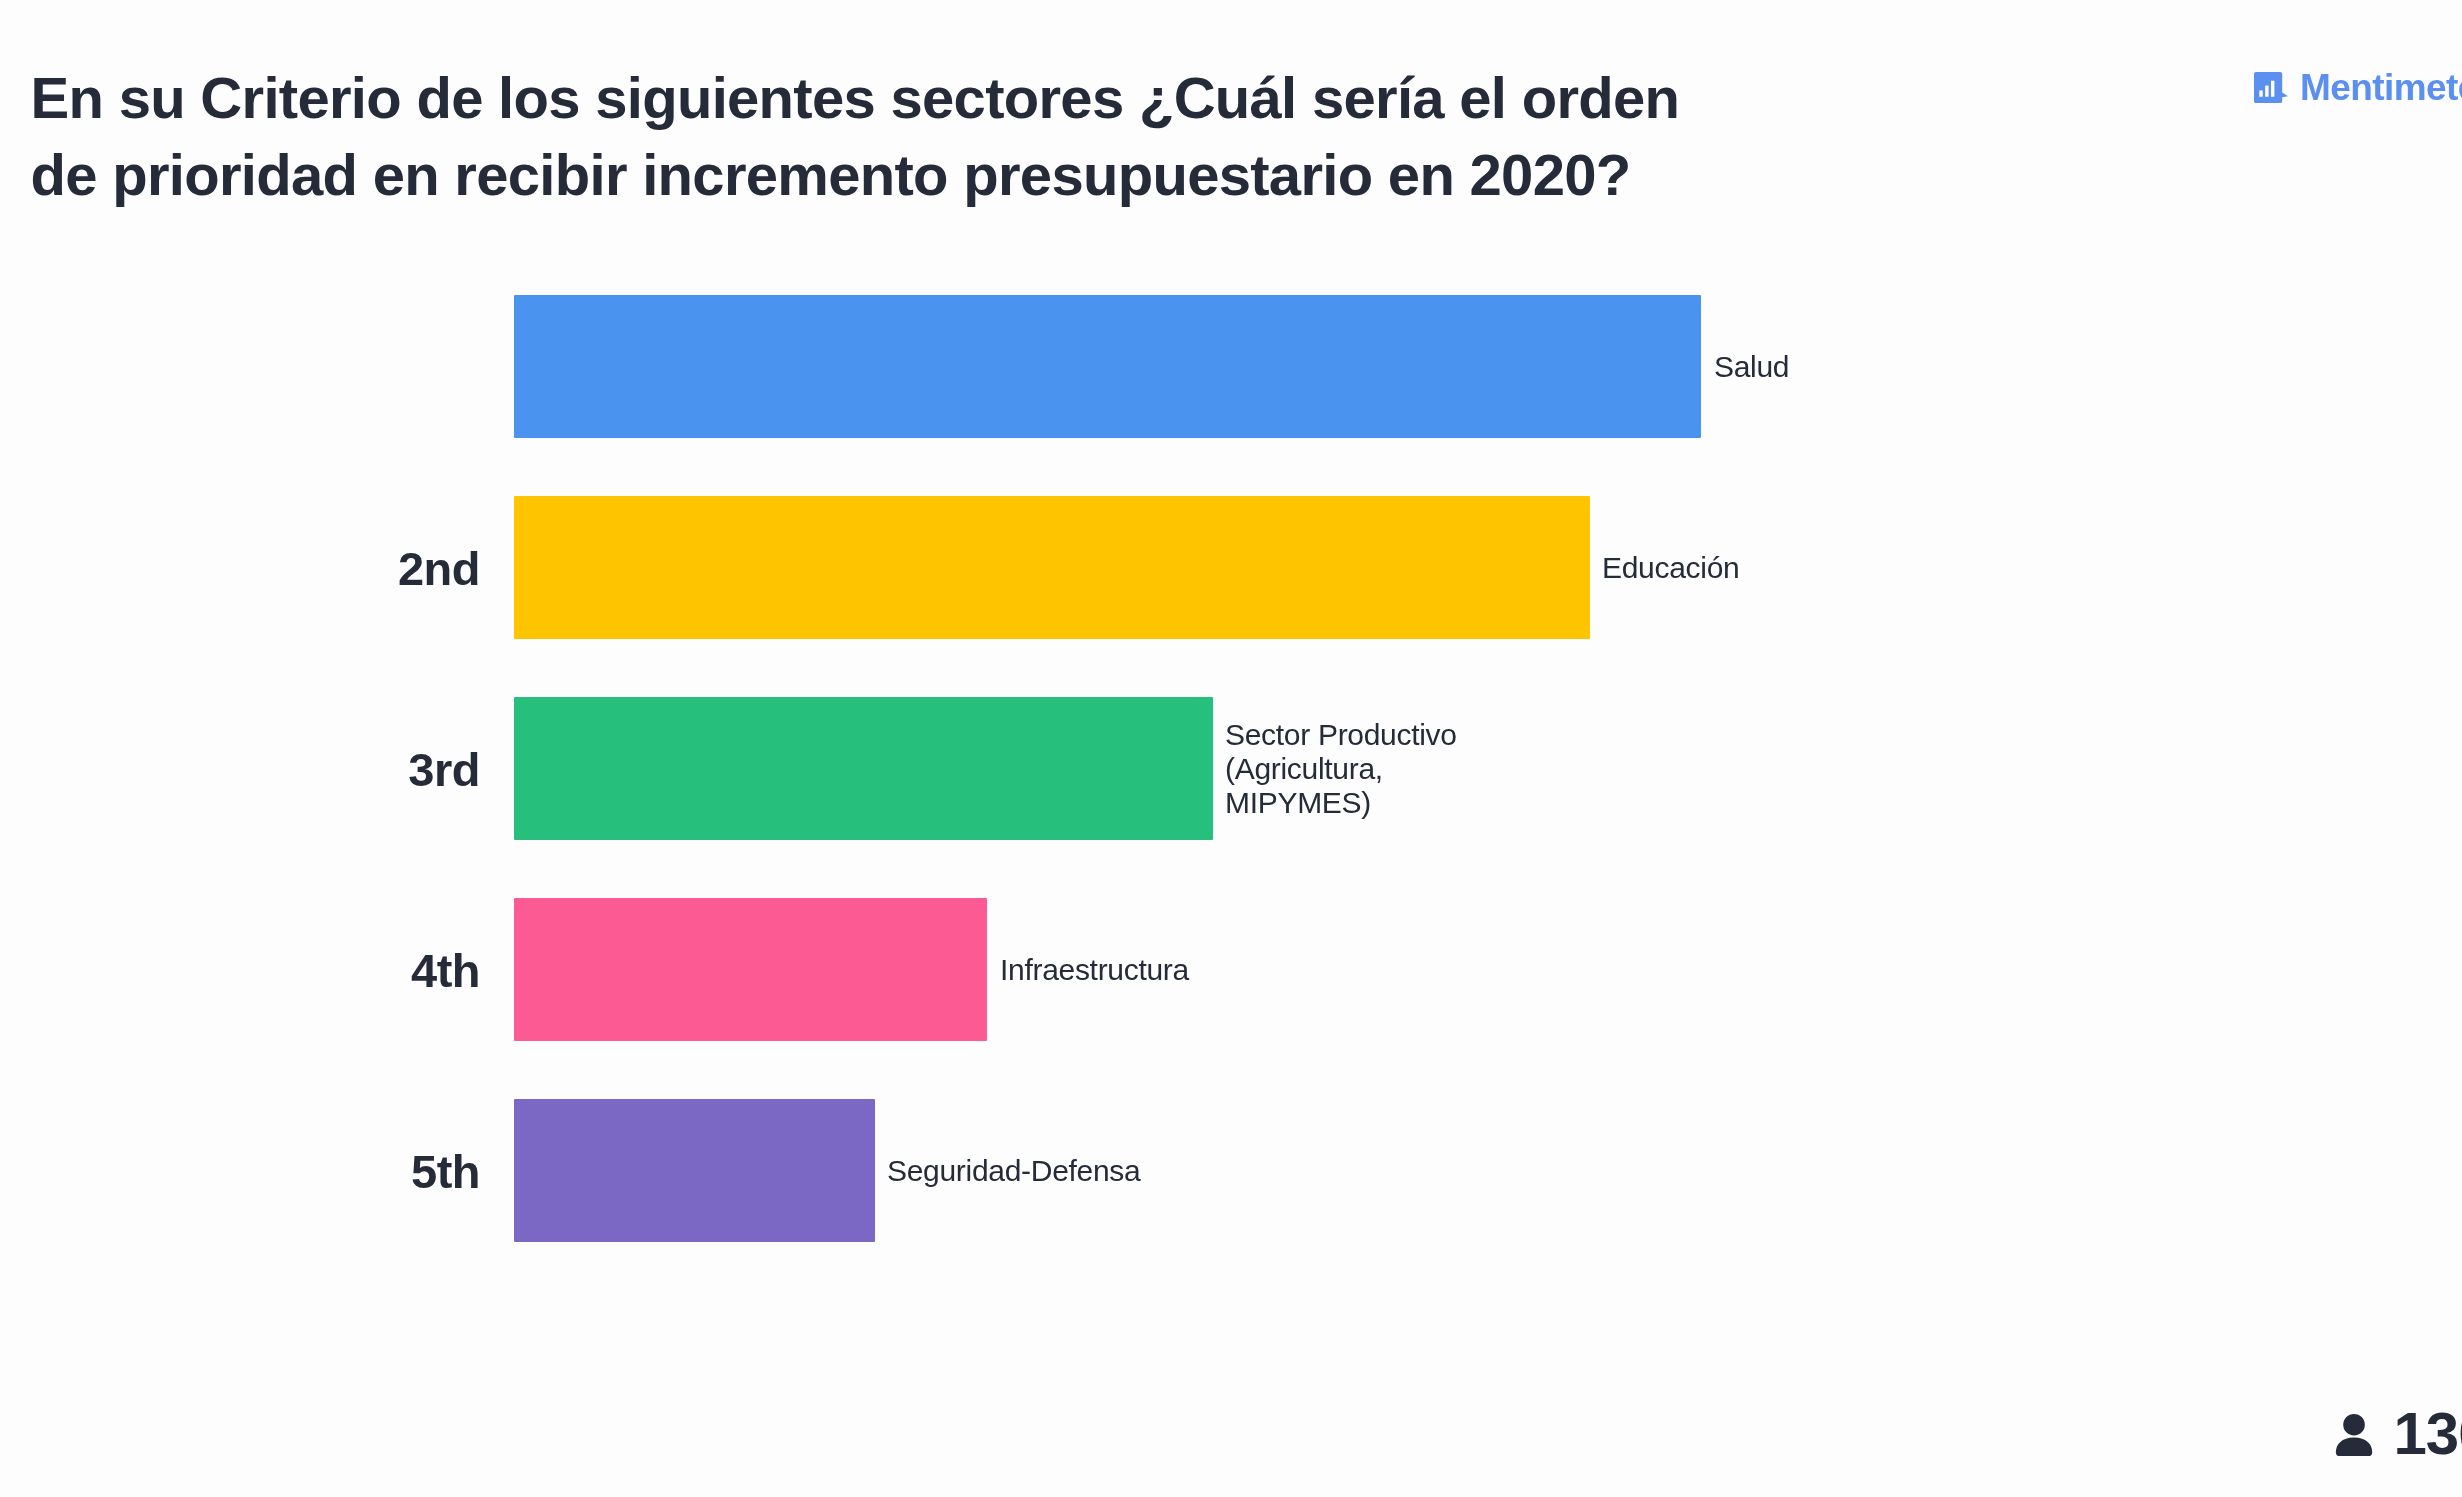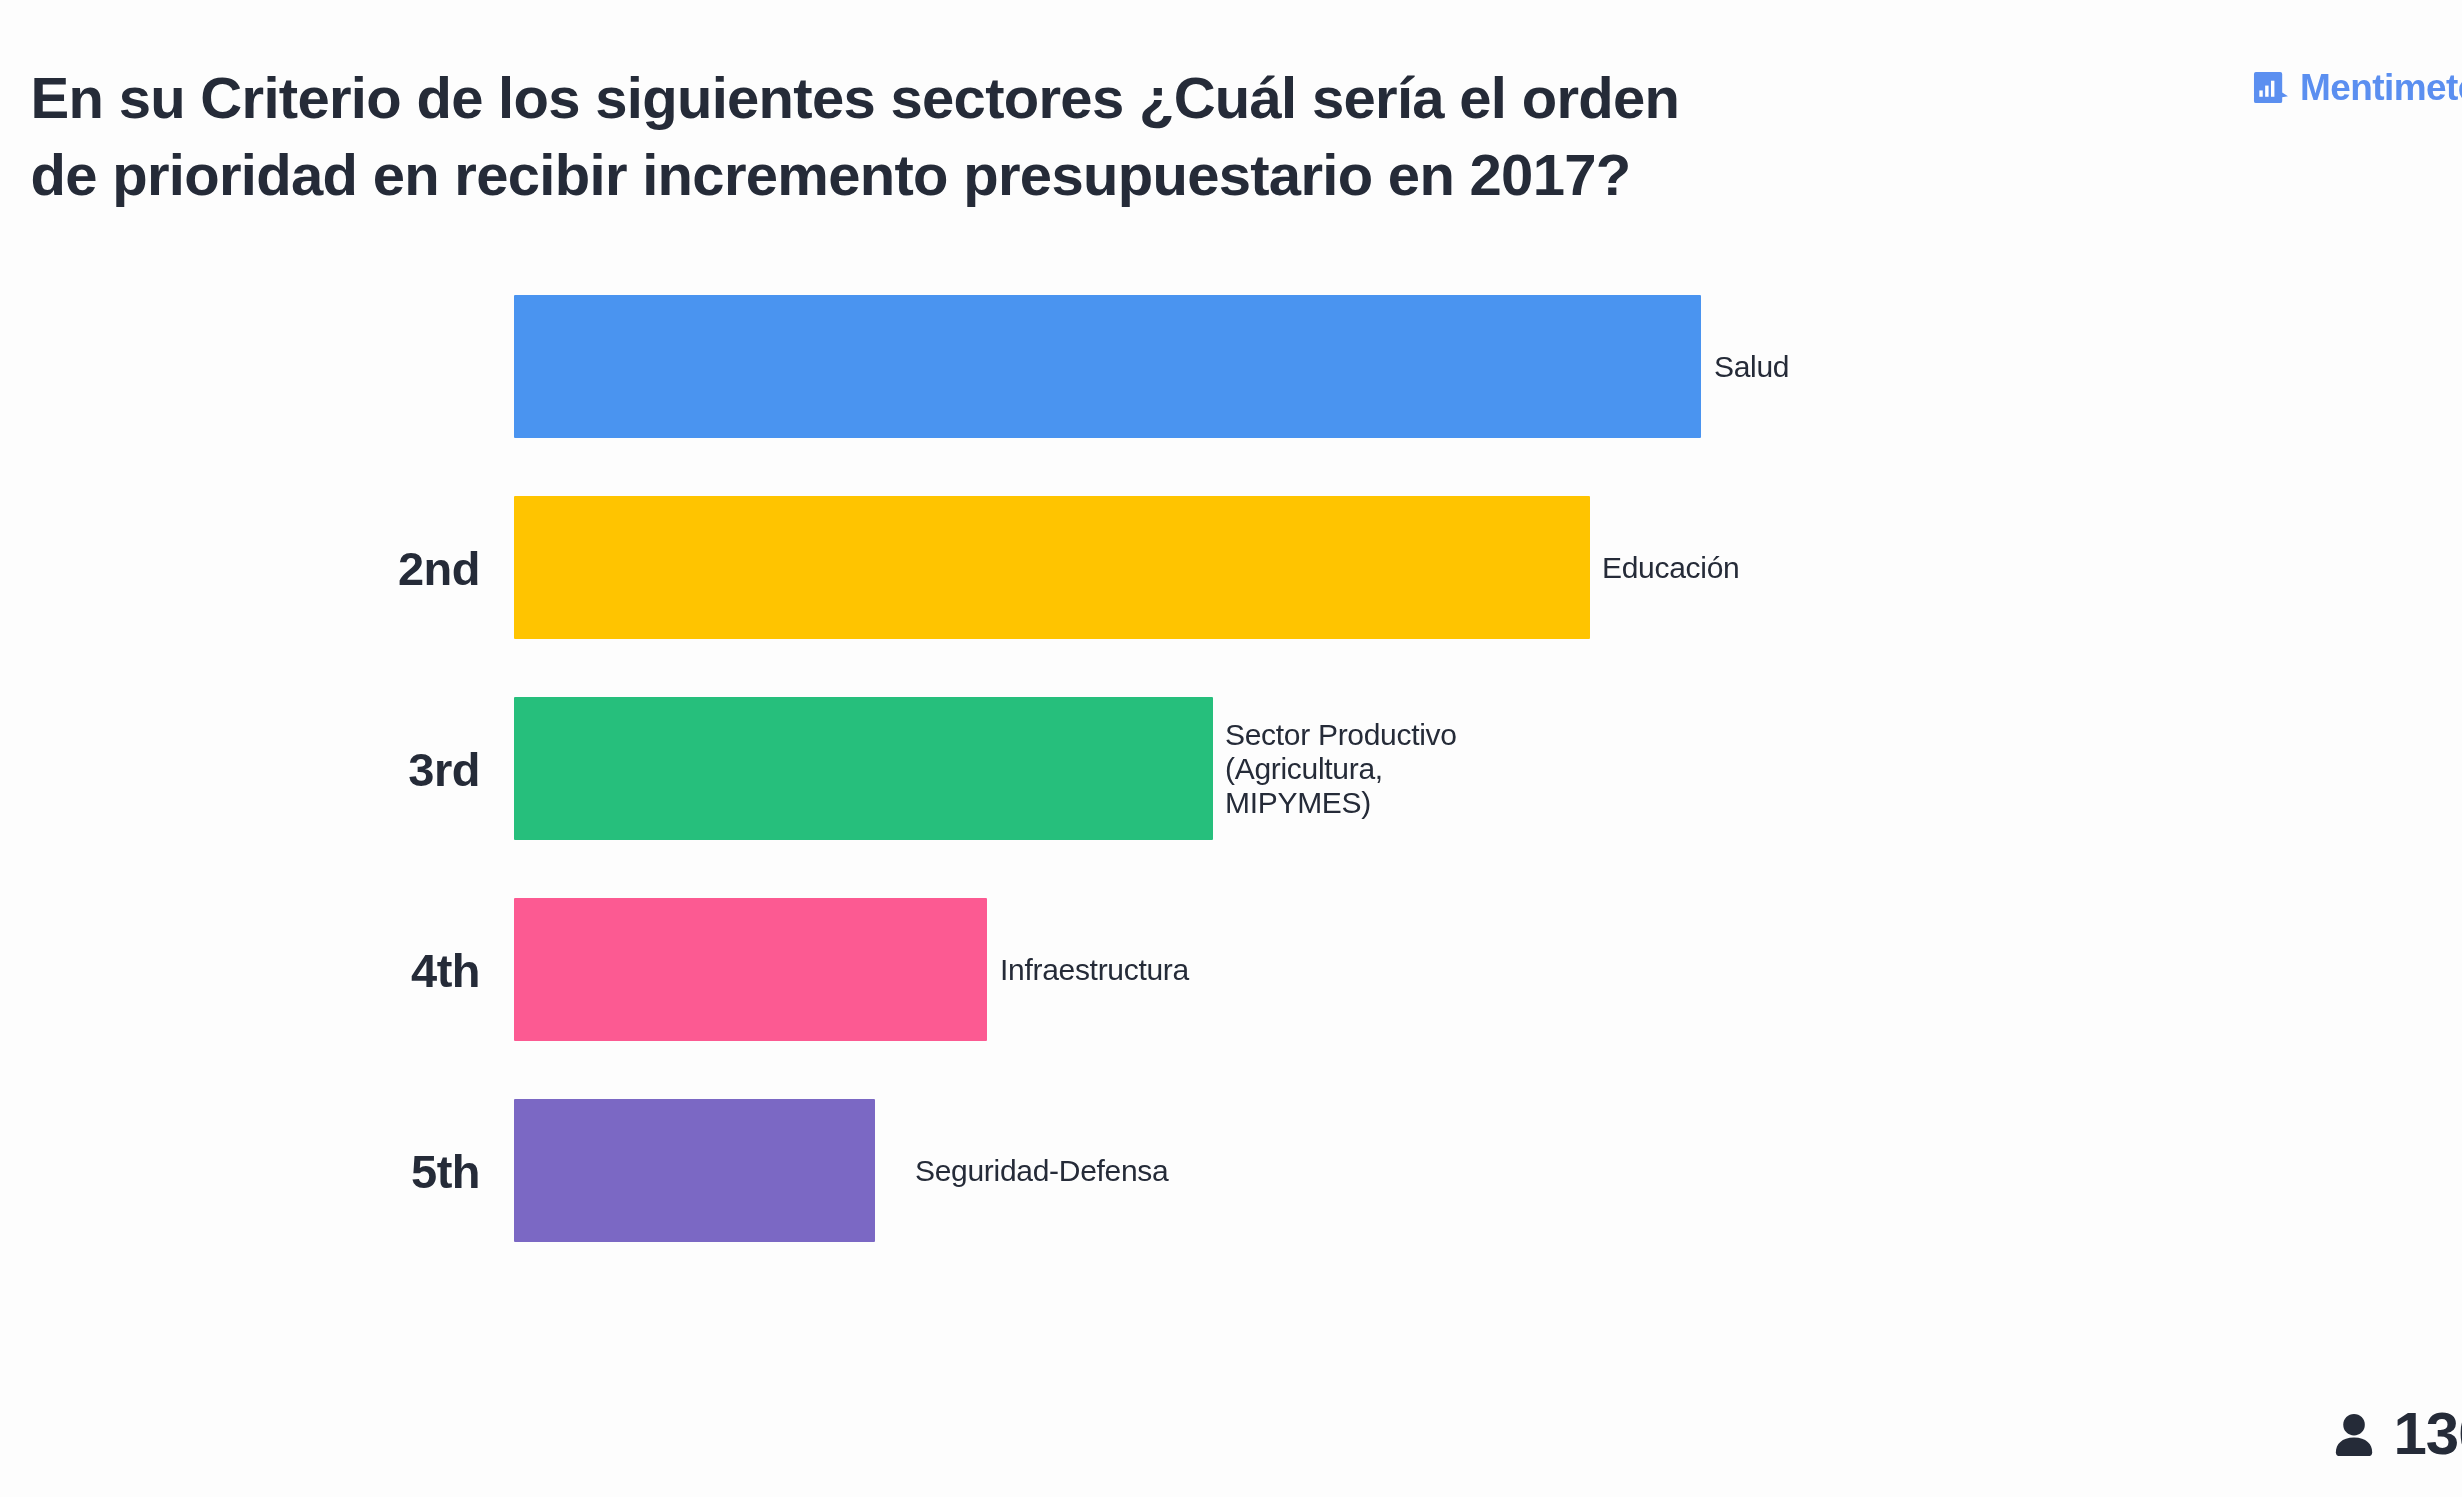--- a/index.html
+++ b/index.html
@@ -116,21 +116,21 @@
     font-weight: 700;
     color: #252B38;
     letter-spacing: -1px;
     line-height: 1;
   }
 </style>
 </head>
 <body>
 
 <div id="title">En su Criterio de los siguientes sectores ¿Cuál sería el orden
-de prioridad en recibir incremento presupuestario en 2017?</div>
+de prioridad en recibir incremento presupuestario en 2020?</div>
 
 <div id="brand">
   <svg id="brand-icon" viewBox="0 0 74 74">
     <path d="M6 4 h50 a4 4 0 0 1 4 4 v38 l12 8 l-12 2 v8 a4 4 0 0 1 -4 4 h-50 a4 4 0 0 1 -4 -4 v-56 a4 4 0 0 1 4 -4 z" fill="#5B8FF0"></path>
     <rect x="13" y="42" width="7" height="13" fill="#FFFFFF"></rect>
     <rect x="25" y="32" width="7" height="23" fill="#FFFFFF"></rect>
     <rect x="37" y="22" width="7" height="33" fill="#FFFFFF"></rect>
   </svg>
   <span id="brand-name">Mentimeter</span>
 </div>
@@ -158,21 +158,21 @@
 
   <div class="bar-row">
     <div class="rank">4th</div>
     <div class="bar" style="width:473px; background:#FC5A92;"></div>
     <div class="bar-label" style="left:1000px;">Infraestructura</div>
   </div>
 
   <div class="bar-row">
     <div class="rank">5th</div>
     <div class="bar" style="width:361px; background:#7B68C4;"></div>
-    <div class="bar-label" style="left:887px;margin-left:28px;">Seguridad-Defensa</div>
+    <div class="bar-label" style="left:887px;">Seguridad-Defensa</div>
   </div>
 
 </div>
 
 <div id="counter">
   <svg id="person-icon" viewBox="0 0 104 104">
     <circle cx="49" cy="32" r="22" fill="#252B38"></circle>
     <path d="M49 58 C24 58 12 72 12 88 a8 8 0 0 0 8 8 h58 a8 8 0 0 0 8 -8 C86 72 74 58 49 58 z" fill="#252B38"></path>
   </svg>
   <span id="counter-value">130</span>

